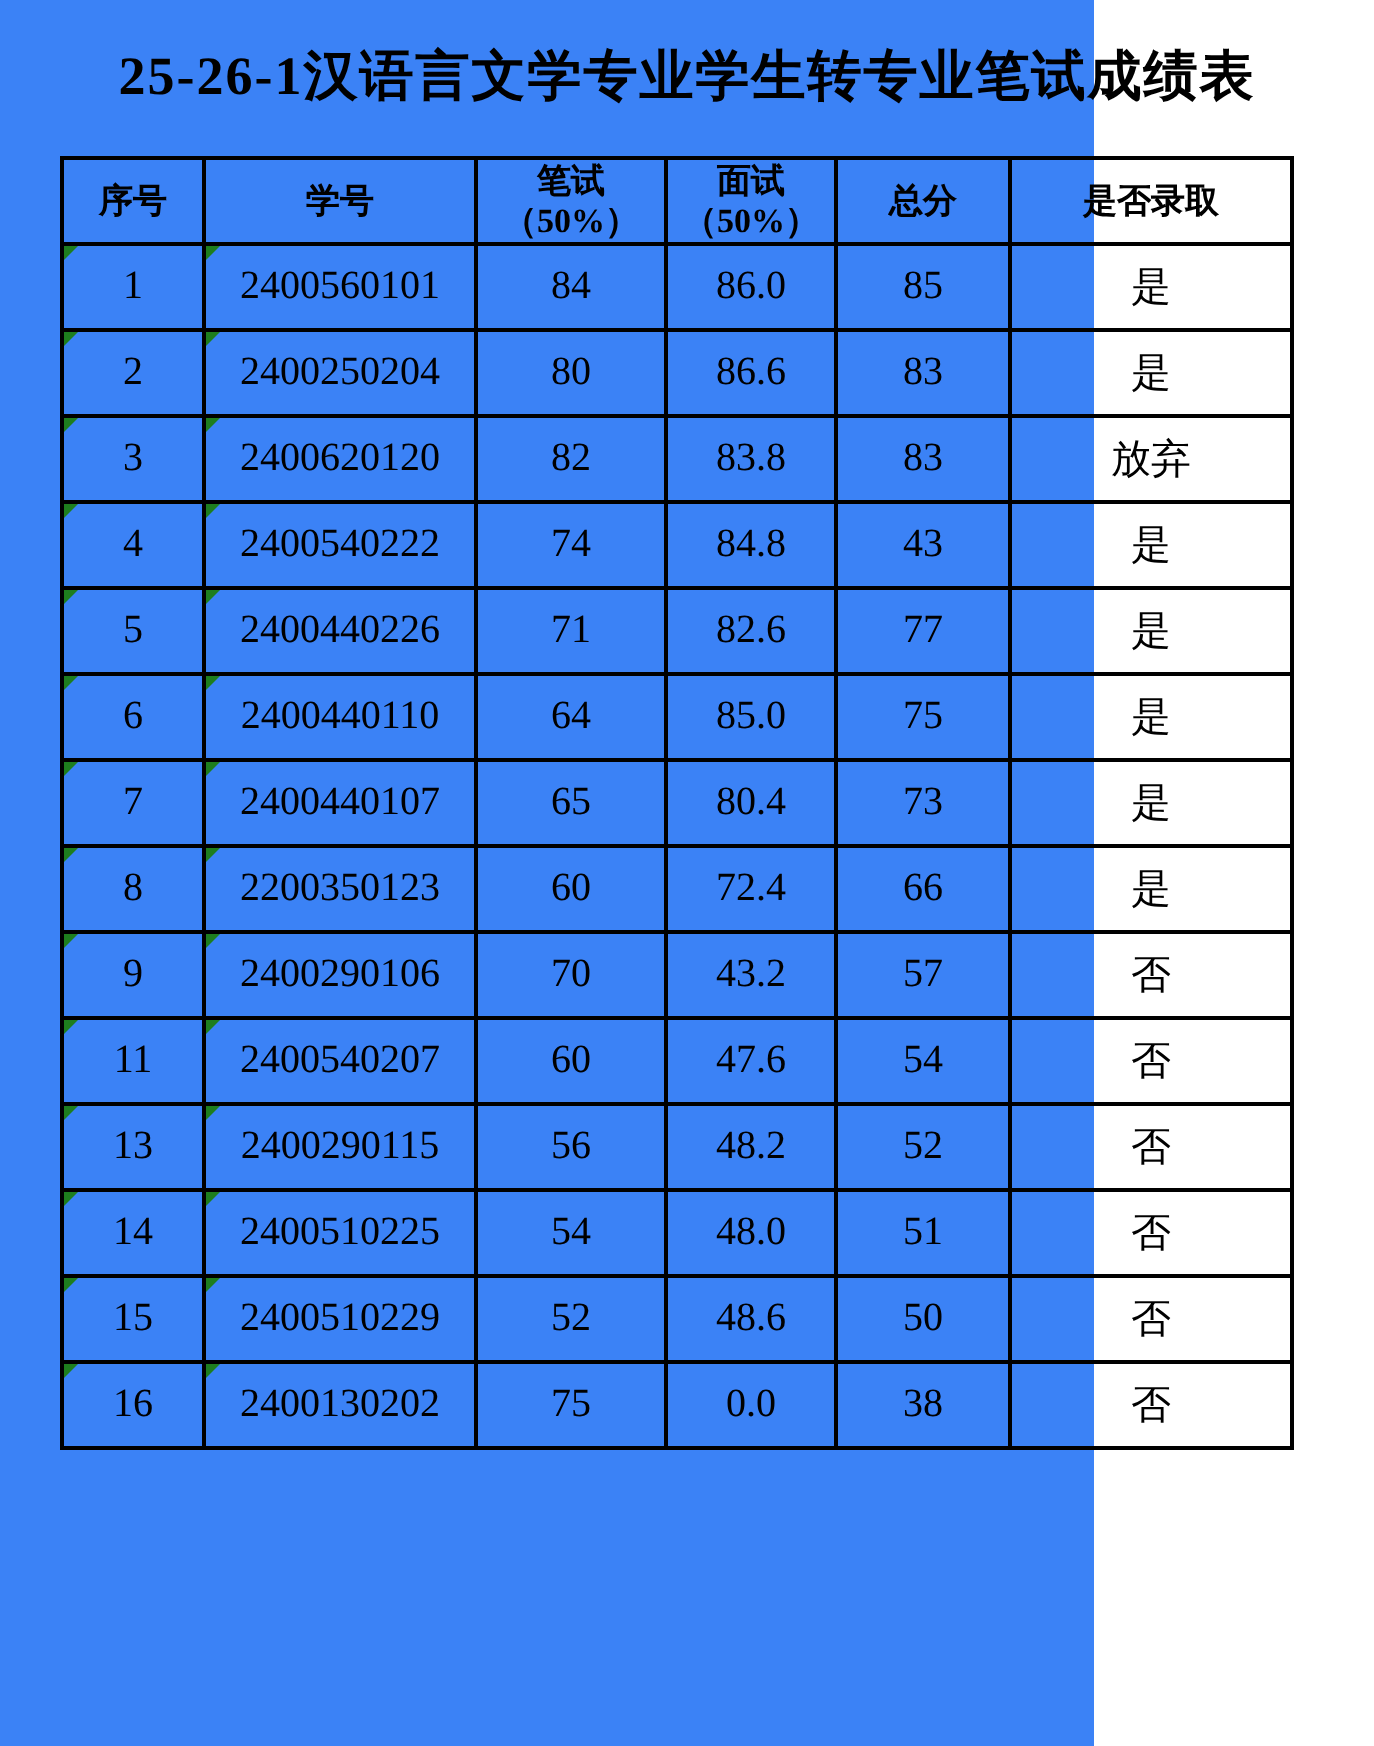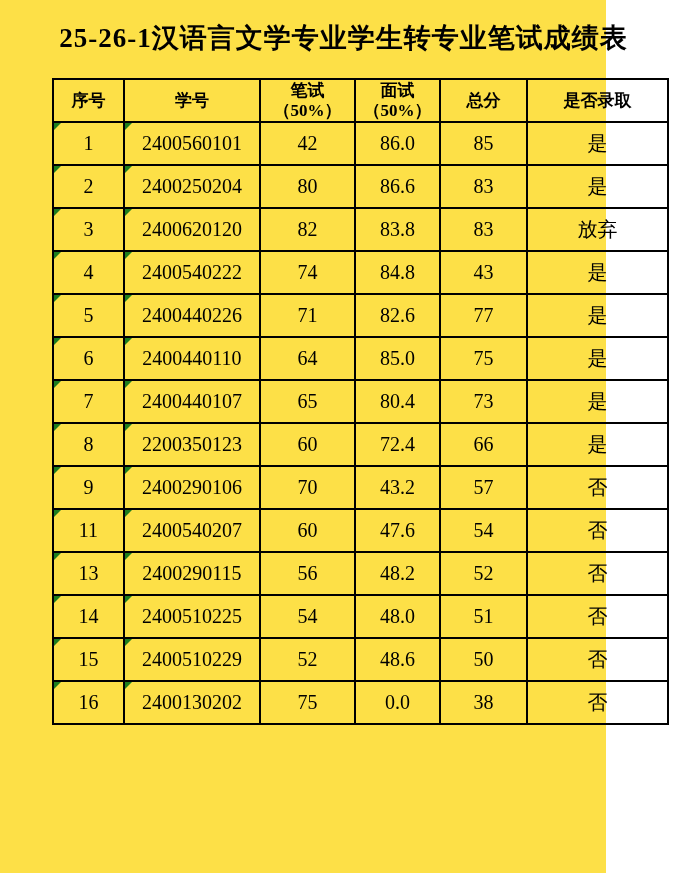--- a/index.html
+++ b/index.html
@@ -4,35 +4,35 @@
 <style>
   * { margin: 0; padding: 0; box-sizing: border-box; }
   html, body { background: #ffffff; }
   body {
     width: 687px; height: 873px;
     font-family: "Liberation Serif", serif;
     color: #000000;
     position: relative;
     overflow: hidden;
   }
-  .page { width: 606px; height: 873px; position: relative; background: #fde047; }
+  .page { width: 547px; height: 873px; position: relative; background: #3b82f6; }
 
   .title {
     position: absolute;
     top: 20px; left: 0; width: 687px;
     text-align: center;
     font-size: 27px;
     font-weight: bold;
     letter-spacing: 1px;
     white-space: nowrap;
   }
 
   table.score-table {
     position: absolute;
-    left: 52px; top: 78px;
+    left: 30px; top: 78px;
     width: 615px;
     border-collapse: collapse;
     table-layout: fixed;
   }
   th, td {
     border: 2px solid #000000;
     text-align: center;
     vertical-align: middle;
     position: relative;
     overflow: hidden;
@@ -110,21 +110,21 @@
         <tr>
     <td>
       <span class="flag"></span>
       <span class="v">1</span>
     </td>
     <td>
       <span class="flag"></span>
       <span class="v">2400560101</span>
     </td>
     <td>
-      <span class="v">42</span>
+      <span class="v">84</span>
     </td>
     <td>
       <span class="v">86.0</span>
     </td>
     <td>
       <span class="v">85</span>
     </td>
     <td>
       <span class="v">是</span>
     </td>

